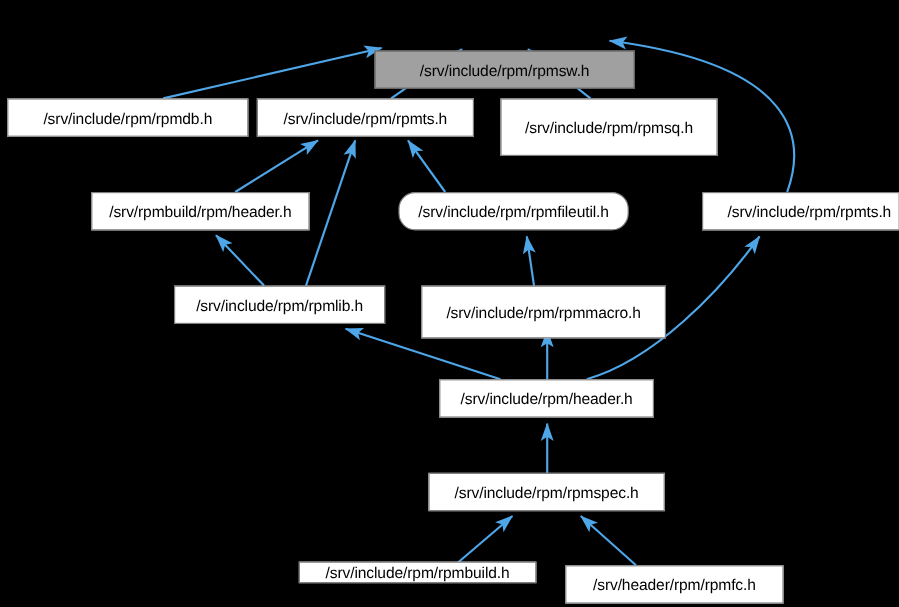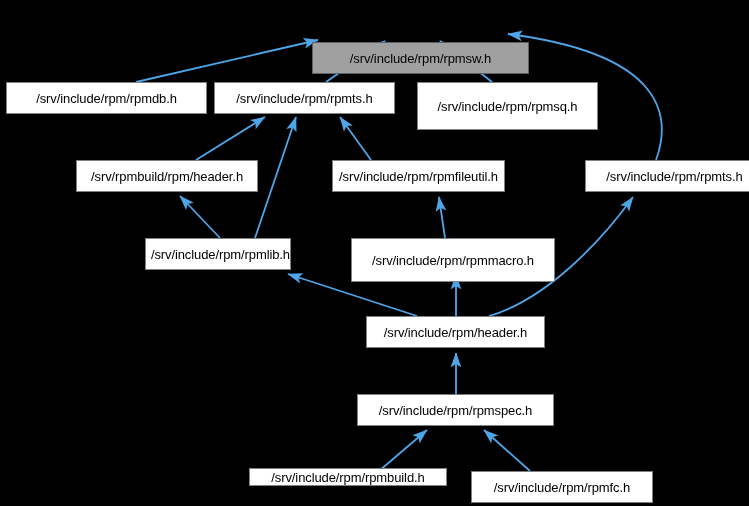--- a/index.html
+++ b/index.html
@@ -86,38 +86,38 @@
       </div>
       <div class="node-box" style="left: 214px; top: 82px; width: 181px; height: 32px;">
         <span class="node-label">/srv/include/rpm/rpmts.h</span>
       </div>
       <div class="node-box" style="left: 417px; top: 82px; width: 181px; height: 48px;">
         <span class="node-label">/srv/include/rpm/rpmsq.h</span>
       </div>
       <div class="node-box" style="left: 76px; top: 160px; width: 182px; height: 32px;">
         <span class="node-label">/srv/rpmbuild/rpm/header.h</span>
       </div>
-      <div class="node-box" style="left: 332px; top: 160px; width: 173px; height: 32px;">
+      <div class="node-box" style="left: 332px; top: 160px; width: 192px; height: 32px; border-radius: 14px;">
         <span class="node-label">/srv/include/rpm/rpmfileutil.h</span>
       </div>
       <div class="node-box" style="left: 565px; top: 160px; width: 179px; height: 32px; margin-left: 20px;">
         <span class="node-label">/srv/include/rpm/rpmts.h</span>
       </div>
-      <div class="node-box" style="left: 145px; top: 238px; width: 146px; height: 32px; justify-content: flex-end;">
+      <div class="node-box" style="left: 145px; top: 238px; width: 176px; height: 32px;">
         <span class="node-label">/srv/include/rpm/rpmlib.h</span>
       </div>
       <div class="node-box" style="left: 351px; top: 238px; width: 204px; height: 44px;">
         <span class="node-label">/srv/include/rpm/rpmmacro.h</span>
       </div>
       <div class="node-box" style="left: 366px; top: 316px; width: 179px; height: 32px;">
         <span class="node-label">/srv/include/rpm/header.h</span>
       </div>
       <div class="node-box" style="left: 357px; top: 394px; width: 197px; height: 32px;">
         <span class="node-label">/srv/include/rpm/rpmspec.h</span>
       </div>
       <div class="node-box" style="left: 249px; top: 468px; width: 198px; height: 18px;">
         <span class="node-label">/srv/include/rpm/rpmbuild.h</span>
       </div>
       <div class="node-box" style="left: 471px; top: 471px; width: 182px; height: 32px;">
-        <span class="node-label">/srv/include/rpm/rpmfc.h</span>
+        <span class="node-label">/srv/header/rpm/rpmfc.h</span>
       </div>
     </div>
 </div>
 
 </body></html>

